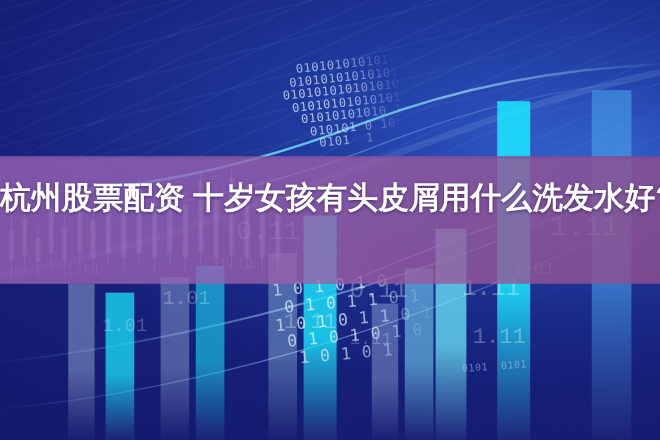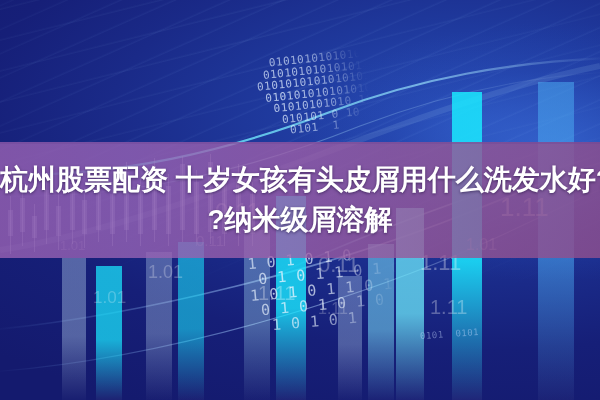--- a/index.html
+++ b/index.html
@@ -93,21 +93,21 @@
   #binary-low {
     left: 420px; top: 330px;
     font-size: 9px;
     transform: rotate(-4deg);
     color: rgba(200,220,255,0.45);
   }
 
   
   .numeral {
     position: absolute;
-    font-family: Liberation Sans, sans-serif;
+    font-family: Liberation Mono, monospace;
     color: rgba(255,255,255,0.30);
     font-weight: 400;
     pointer-events: none;
     user-select: none;
   }
 
   
   .bar { position: absolute; bottom: 0; }
 
   
@@ -272,16 +272,15 @@
       <div class="numeral" style="left: 318px; top: 300px; font-size: 16px; color: rgba(255, 255, 255, 0.22);">1.11</div>
       <div class="numeral" style="left: 196px; top: 232px; font-size: 15px; color: rgba(255, 255, 255, 0.22);">0.11</div>
       <div class="numeral" style="left: 60px; top: 238px; font-size: 13px; color: rgba(255, 255, 255, 0.2);">1.01</div>
     </div>
 
   <div class="band"></div>
   <div class="band-top-edge"></div>
 
   <div class="headline">
     <span>杭州股票配资 十岁女孩有头皮屑用什么洗发水好?</span>
-    <span class="line2">?纳米级屑溶解</span>
   </div>
 
 </div>
 
 </body></html>

